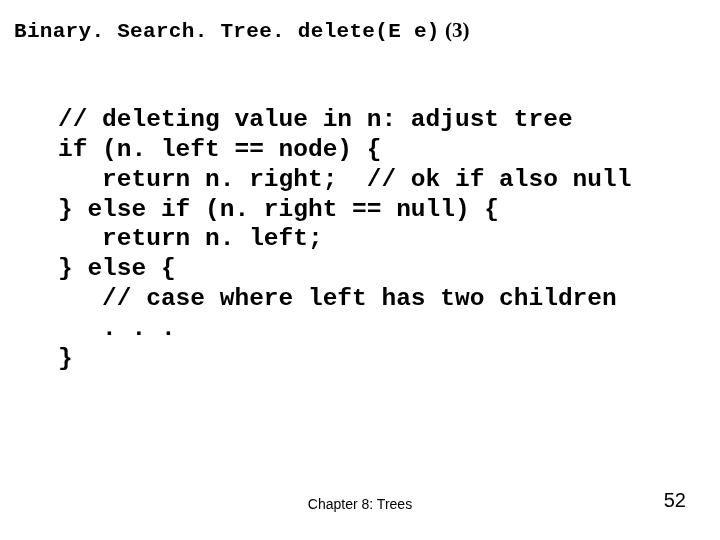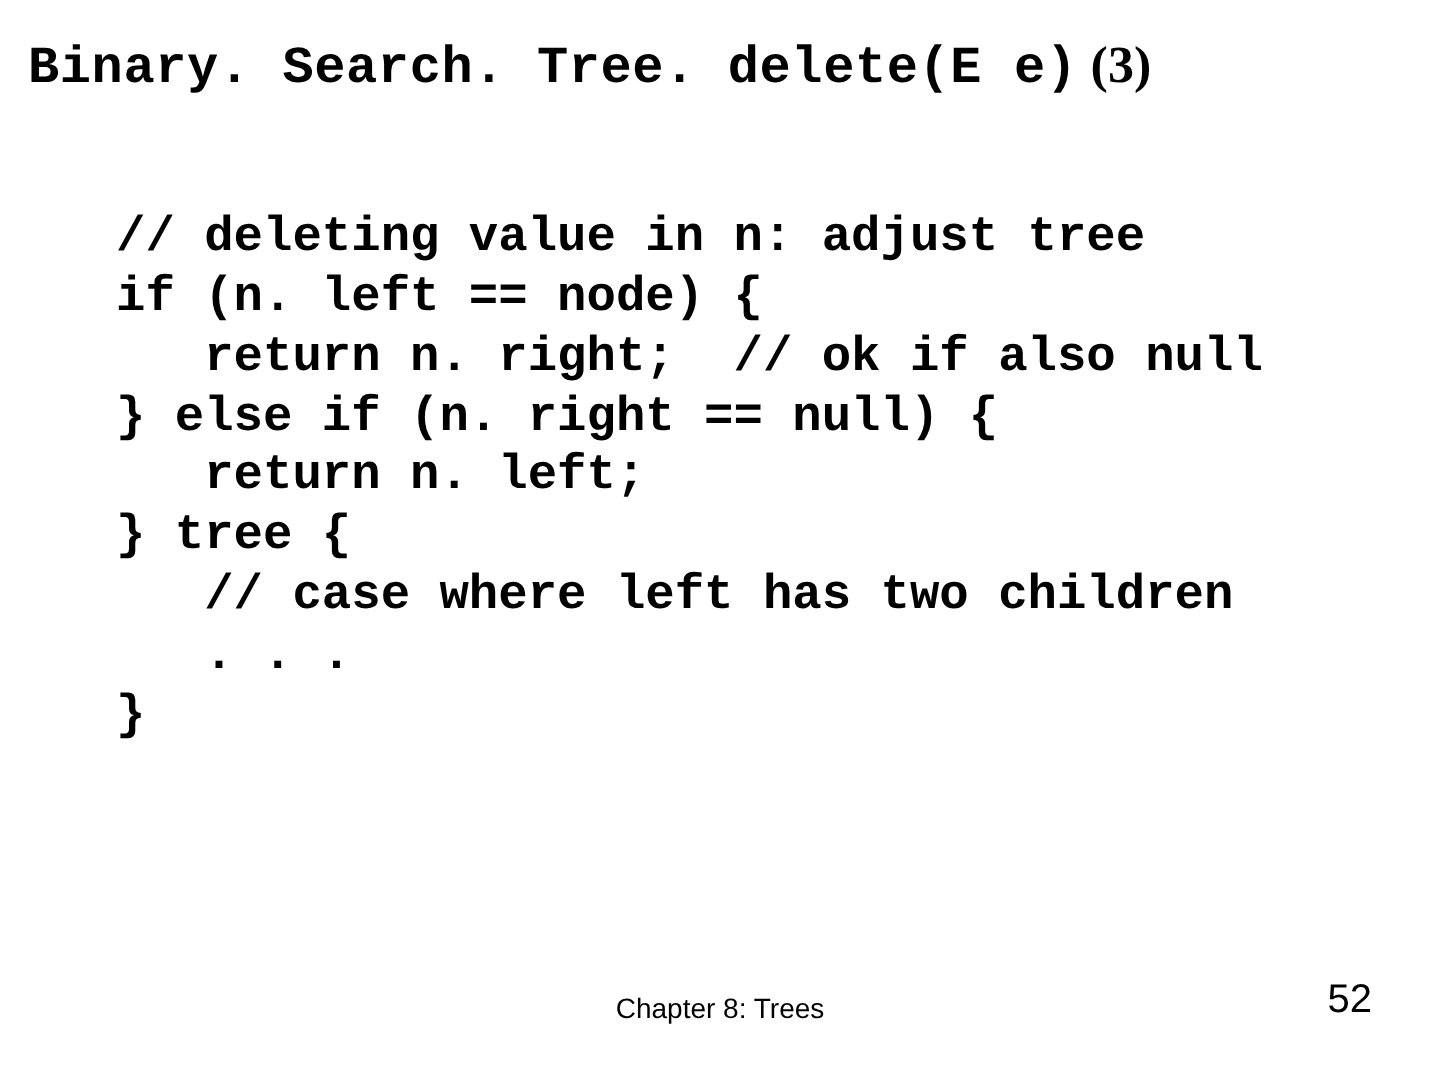--- a/index.html
+++ b/index.html
@@ -15,21 +15,21 @@
   .slide {
     position: relative;
     width: 720px;
     height: 540px;
     box-sizing: border-box;
   }
   .title {
     position: absolute;
     top: 18px;
     left: 14px;
-    font-size: 26px;
+    font-size: 21px;
     font-weight: bold;
     white-space: nowrap;
     text-align: center;
   }
   .title .mono {
     font-family: "Courier New", Courier, monospace;
     letter-spacing: 0.3px;
   }
   .title .serif {
     font-family: Georgia, "Times New Roman", serif;
@@ -72,21 +72,21 @@
   <div class="title">
     <span class="mono">Binary. Search. Tree. delete(E e)</span><span class="serif"> (3)</span>
   </div>
 
   <div class="code">
 <span>// deleting value in n: adjust tree</span>
 <span>if (n. left == node) {</span>
 <span>   return n. right;  // ok if also null</span>
 <span>} else if (n. right == null) {</span>
 <span>   return n. left;</span>
-<span>} tree {</span>
+<span>} else {</span>
 <span>   // case where left has two children</span>
 <span>   . . .</span>
 <span>}</span></div>
 
   <div class="footer-center">Chapter 8: Trees</div>
   <div class="footer-right">52</div>
 
 </div>
 
 </body></html>

